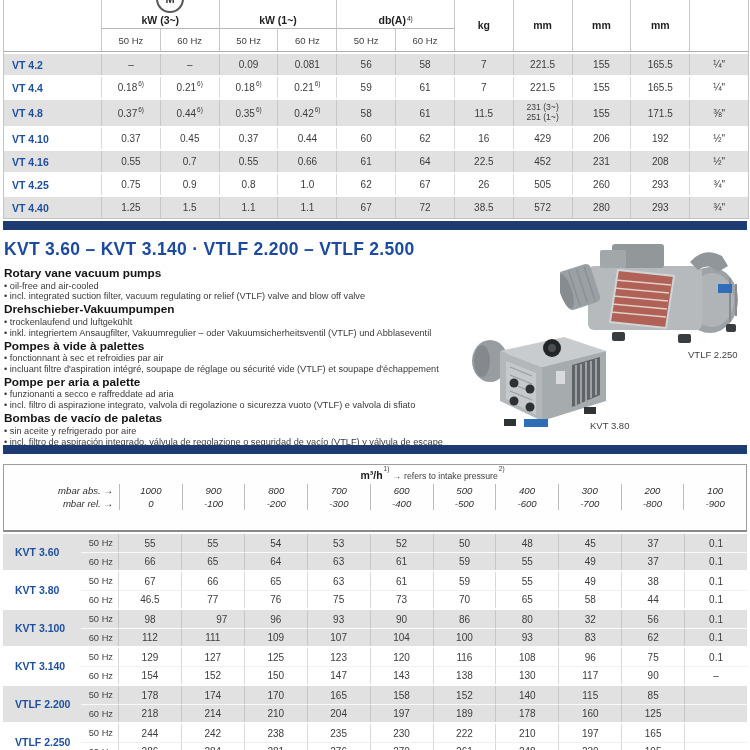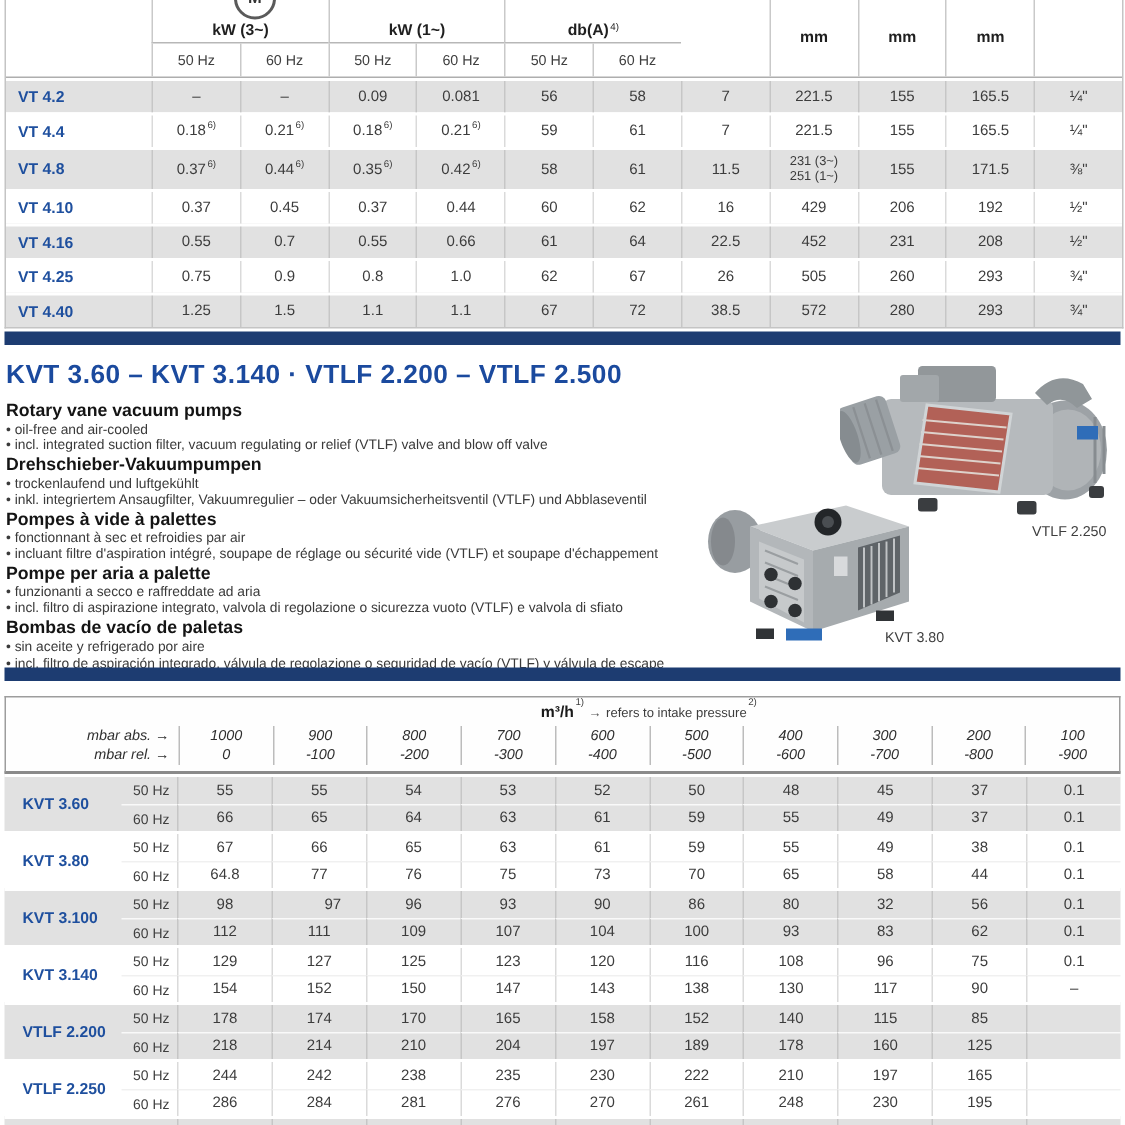--- a/index.html
+++ b/index.html
@@ -47,21 +47,21 @@
   #lbl1{left:688px;top:349px;}
   #lbl2{left:590px;top:420px;}
 
   
   .ft{position:absolute;left:3px;top:464px;width:744px;}
   .ft-head{border:1px solid #9d9d9d;border-bottom:2px solid #8a8a8a;background:#fefefe;}
   .ft-title{display:grid;grid-template-columns:115px 1fr;height:19px;align-items:center;}
   .ft-title .t{text-align:center;font-size:8.7px;color:#3d3d3d;}
   .ft-title .t b{font-size:10.5px;color:#1a1a1a;}
   .ft-title .arrow{margin:0 3px;color:#555;}
-  .ft-mbar{display:grid;grid-template-columns:115px repeat(10,1fr);padding-bottom:4px;}
+  .ft-mbar{display:grid;grid-template-columns:115px repeat(10,1fr);padding-bottom:20px;}
   .mlab{font-style:italic;font-size:9.6px;text-align:right;padding-right:6px;line-height:13px;color:#2e2e2e;}
   .mcol{font-style:italic;font-size:9.6px;text-align:center;border-left:1px solid #bcbcbc;line-height:13px;color:#2e2e2e;}
   .ft-block{display:grid;grid-template-columns:78px 37px repeat(10,1fr);grid-template-rows:18px 18px;
             border-top:2px solid #fff;background:#fff;}
   .ft-block.g{background:#e1e1e1;}
   .fc{display:flex;align-items:center;justify-content:center;font-size:10px;color:#3c3c3c;}
   .fc.fm{justify-content:flex-start;padding-left:12px;color:#1e4f9e;font-weight:bold;font-size:10.5px;}
   .fc.hz{justify-content:flex-end;padding-right:5px;font-size:9.3px;color:#3f3f3f;}
   .fc.val{border-left:1px solid rgba(150,150,150,.35);}
   .ft-block.g .r2{border-top:1px solid rgba(255,255,255,.8);}
@@ -86,20 +86,21 @@
         <div class="hcell grp" style="grid-area: 1 / 6 / auto / span 2;">
           <span>db(A)</span>
           <span class="sp">4)</span>
         </div>
         <div class="hcell sub" style="grid-area: 2 / 2;">50 Hz</div>
         <div class="hcell sub" style="grid-area: 2 / 3;">60 Hz</div>
         <div class="hcell sub" style="grid-area: 2 / 4;">50 Hz</div>
         <div class="hcell sub" style="grid-area: 2 / 5;">60 Hz</div>
         <div class="hcell sub" style="grid-area: 2 / 6;">50 Hz</div>
         <div class="hcell sub" style="grid-area: 2 / 7;">60 Hz</div>
+        <div class="hcell unit" style="grid-area: 1 / 8 / 3;">kg</div>
         <div class="hcell unit" style="grid-area: 1 / 9 / 3;">mm</div>
         <div class="hcell unit" style="grid-area: 1 / 10 / 3;">mm</div>
         <div class="hcell unit" style="grid-area: 1 / 11 / 3;">mm</div>
         <div class="hcell unit" style="grid-area: 1 / 12 / 3;"></div>
       </div>
       <div class="vt-row g">
         <div class="c m">VT 4.2</div>
         <div class="c">–</div>
         <div class="c">–</div>
         <div class="c">0.09</div>
@@ -363,21 +364,21 @@
           <div class="fc val" style="grid-area: 1 / 4;">66</div>
           <div class="fc val" style="grid-area: 1 / 5;">65</div>
           <div class="fc val" style="grid-area: 1 / 6;">63</div>
           <div class="fc val" style="grid-area: 1 / 7;">61</div>
           <div class="fc val" style="grid-area: 1 / 8;">59</div>
           <div class="fc val" style="grid-area: 1 / 9;">55</div>
           <div class="fc val" style="grid-area: 1 / 10;">49</div>
           <div class="fc val" style="grid-area: 1 / 11;">38</div>
           <div class="fc val" style="grid-area: 1 / 12;">0.1</div>
           <div class="fc hz r2" style="grid-area: 2 / 2;">60 Hz</div>
-          <div class="fc val r2" style="grid-area: 2 / 3;">64.8</div>
+          <div class="fc val r2" style="grid-area: 2 / 3;">46.5</div>
           <div class="fc val r2" style="grid-area: 2 / 4;">77</div>
           <div class="fc val r2" style="grid-area: 2 / 5;">76</div>
           <div class="fc val r2" style="grid-area: 2 / 6;">75</div>
           <div class="fc val r2" style="grid-area: 2 / 7;">73</div>
           <div class="fc val r2" style="grid-area: 2 / 8;">70</div>
           <div class="fc val r2" style="grid-area: 2 / 9;">65</div>
           <div class="fc val r2" style="grid-area: 2 / 10;">58</div>
           <div class="fc val r2" style="grid-area: 2 / 11;">44</div>
           <div class="fc val r2" style="grid-area: 2 / 12;">0.1</div>
         </div>

